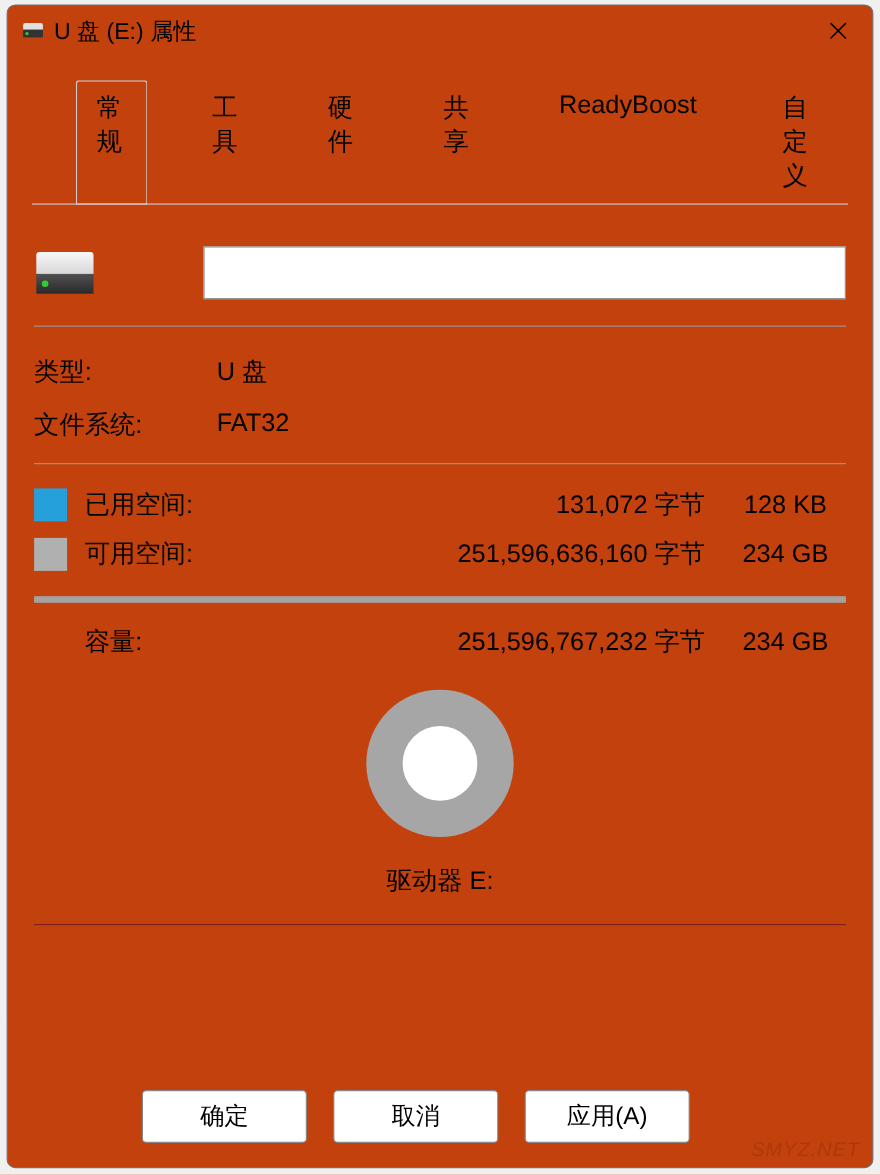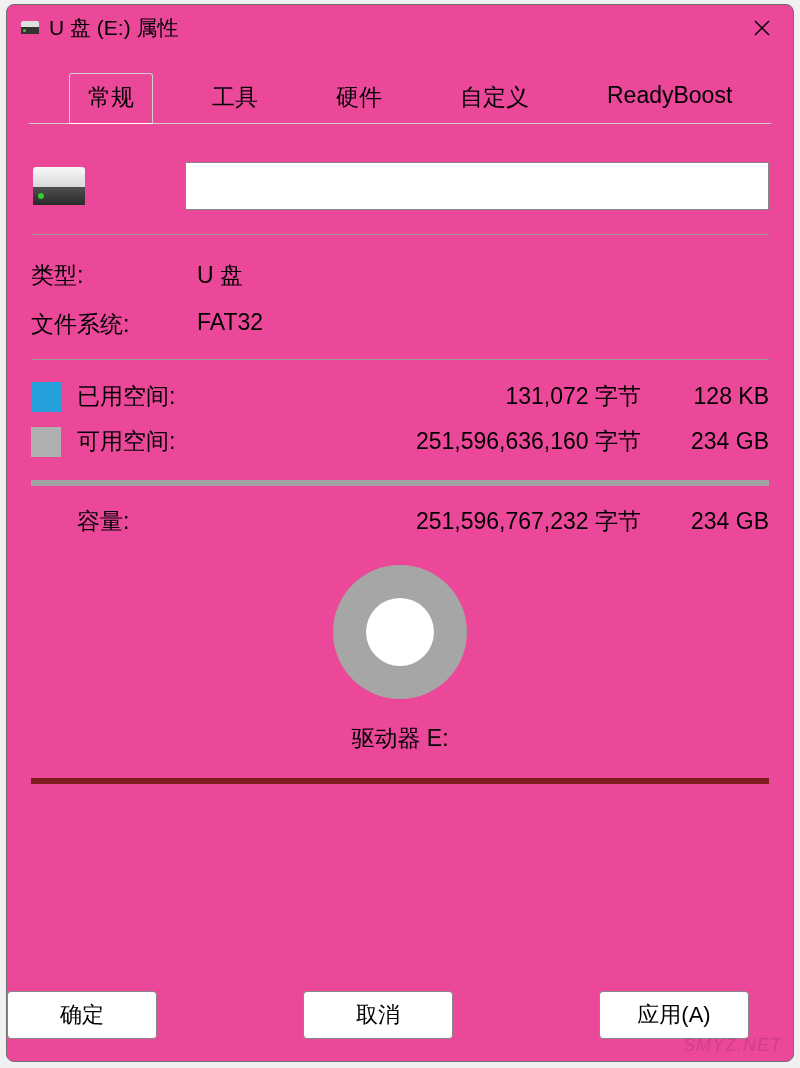--- a/index.html
+++ b/index.html
@@ -4,21 +4,21 @@
   <style>
     * { box-sizing: border-box; margin: 0; padding: 0; }
     body {
       font-family: "Microsoft YaHei", "Segoe UI", sans-serif;
       background: #f0f0f0;
       width: 800px;
       height: 1068px;
       position: relative;
     }
     .window {
-      background: #ec4899;
+      background: #c2410c;
       border: 1px solid #707070;
       border-radius: 8px;
       width: 788px;
       height: 1058px;
       margin: 4px auto;
       display: flex;
       flex-direction: column;
       overflow: hidden;
     }
     .title-bar {
@@ -162,25 +162,25 @@
       padding: 7px 0;
     }
     .swatch {
       width: 30px; height: 30px;
       margin-right: 16px;
     }
     .swatch-used { background: #26a0da; }
     .swatch-free { background: #b0b0b0; }
     .space-label { width: 118px; }
     .space-bytes { flex: 1; text-align: right; padding-right: 18px; }
-    .space-human { width: 110px; text-align: right; }
+    .space-human { width: 110px; text-align: center; }
 
     .capacity-section {
       padding: 20px 0 24px 0;
-      border-bottom: 6px solid #7f1d1d;
+      border-bottom: 1px solid #7f1d1d;
     }
     .capacity-row {
       display: flex;
       align-items: center;
       padding: 0 0 6px 46px;
     }
     .capacity-label { width: 118px; }
 
     .donut-wrap {
       display: flex;
@@ -201,22 +201,22 @@
       background: #fff;
     }
 
     .drive-letter {
       text-align: center;
       padding: 10px 0 0 0;
     }
 
     .button-row {
       display: flex;
-      justify-content: space-between;
-      gap: 10px;
+      justify-content: center;
+      gap: 24px;
       padding: 18px 44px 22px 0;
     }
     .btn {
       width: 150px;
       height: 48px;
       border: 1px solid #888;
       background: #fff;
       font-size: 22px;
       font-family: inherit;
       cursor: pointer;
@@ -252,22 +252,23 @@
           <line x1="1" y1="1" x2="15" y2="15" stroke="#000" stroke-width="1.4"></line>
           <line x1="15" y1="1" x2="1" y2="15" stroke="#000" stroke-width="1.4"></line>
         </svg>
     </div>
   </div>
 
   <div class="tab-bar">
     <div class="tab active">常规</div>
     <div class="tab">工具</div>
     <div class="tab">硬件</div>
+    <div class="tab">共享</div>
+    <div class="tab">ReadyBoost</div>
     <div class="tab">自定义</div>
-    <div class="tab">ReadyBoost</div>
   </div>
   <div class="tab-content-border"></div>
 
   <div class="tab-content">
 
     <div class="drive-row">
       <div class="drive-icon">
         <div class="drive-icon-top"></div>
         <div class="drive-icon-bottom">
             <div class="drive-icon-led"></div>

